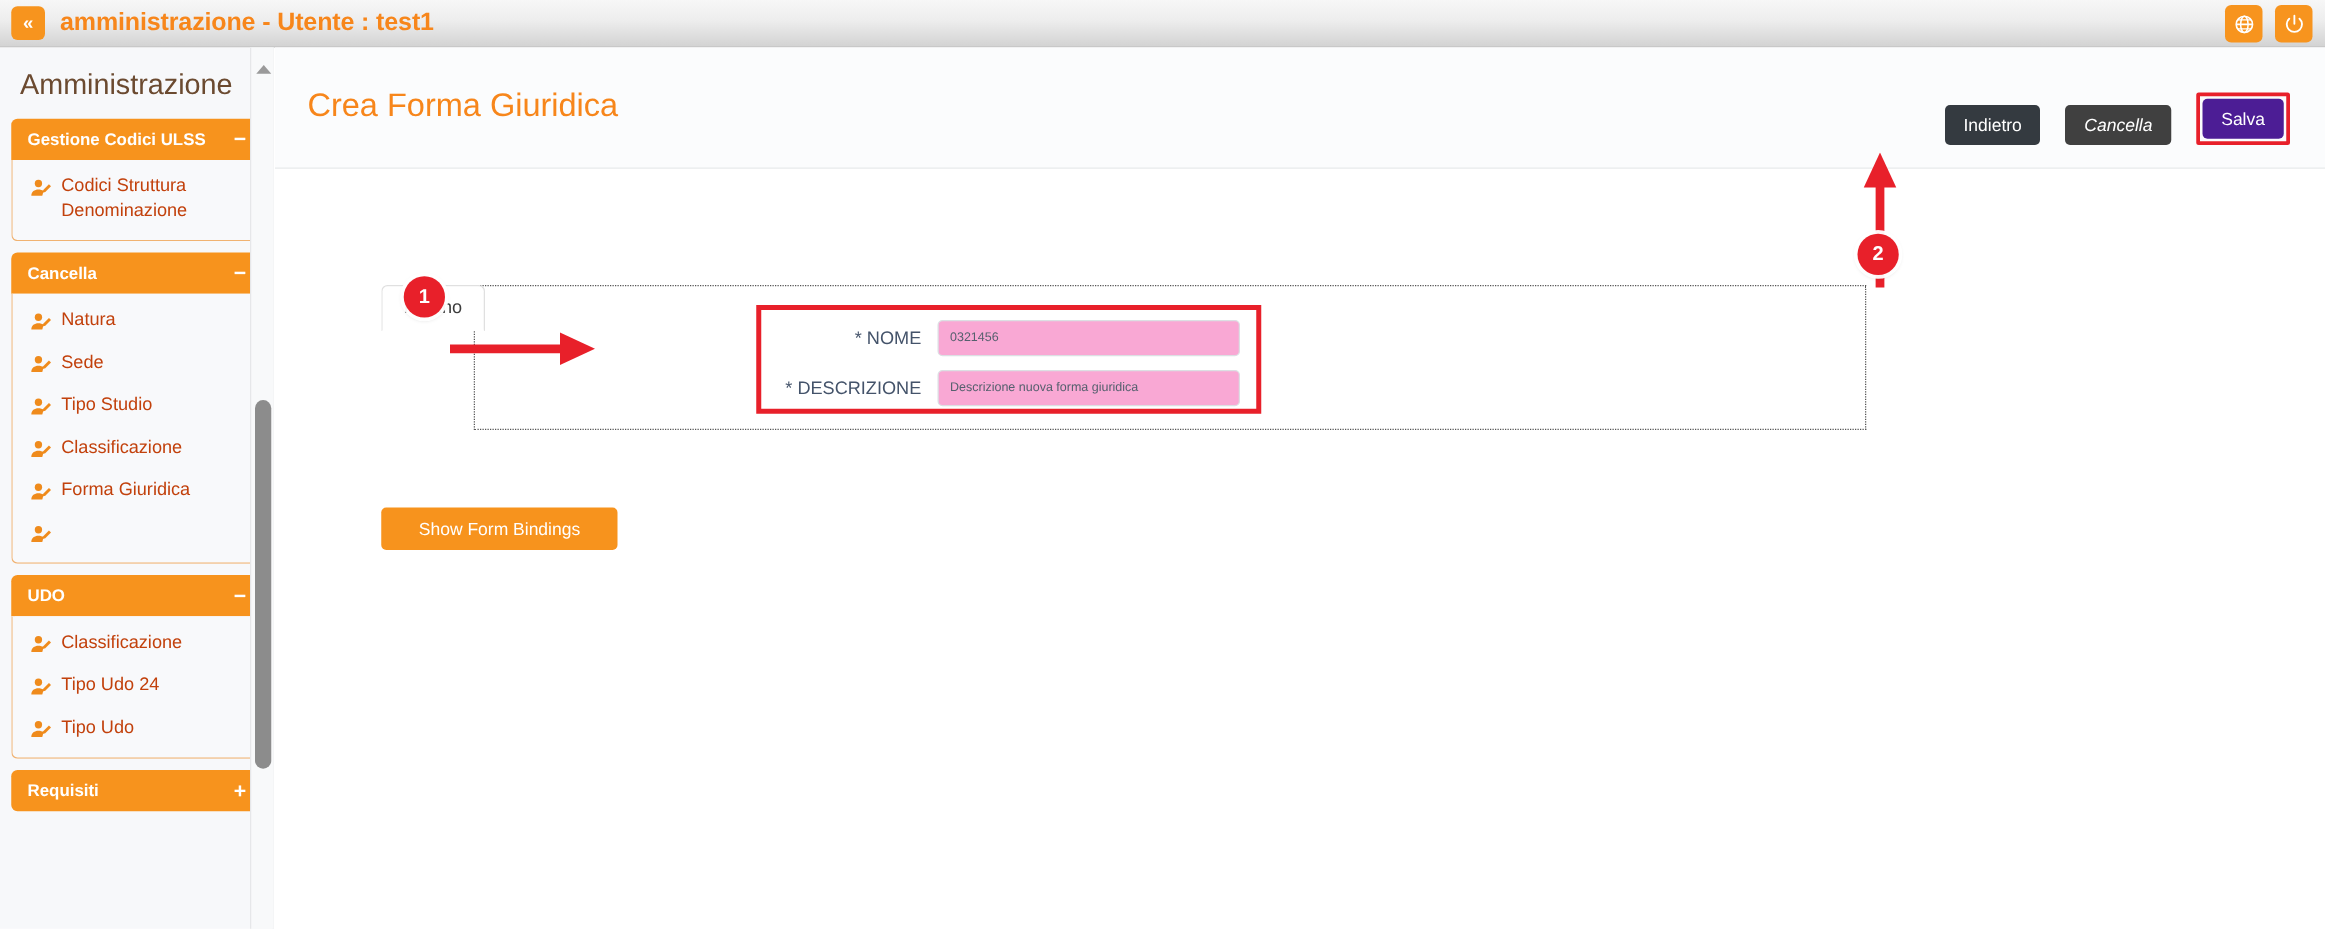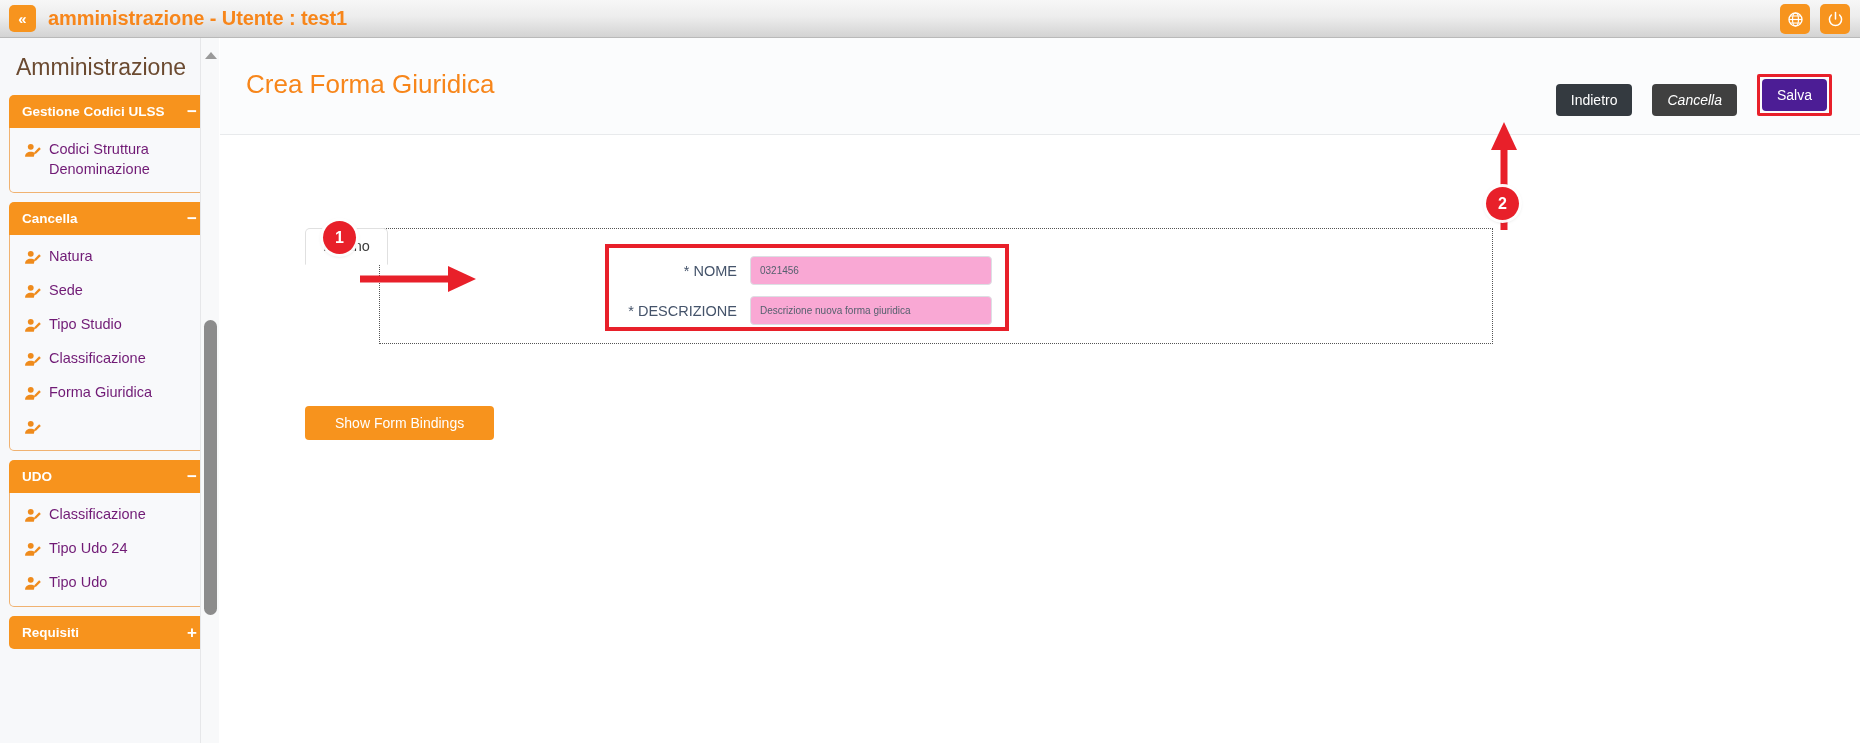--- a/index.html
+++ b/index.html
@@ -87,21 +87,21 @@
     border-top: none;
     border-radius: 0 0 5px 5px;
     background: #f8f9fb;
     padding: 5px 0 6px 0;
   }
   .acc-item {
     display: flex;
     align-items: flex-start;
     gap: 7px;
     padding: 7px 8px 7px 14px;
-    color: #701a75;
+    color: #c2410c;
     font-size: 14.5px;
     cursor: pointer;
     line-height: 1.35;
   }
   .acc-item .lbl { flex: 1; }
   .person-icon { flex: 0 0 auto; margin-top: 2px; }
 
   
   #sidebar-scrollbar {
     position: absolute; left: 200px; top: 38px;

